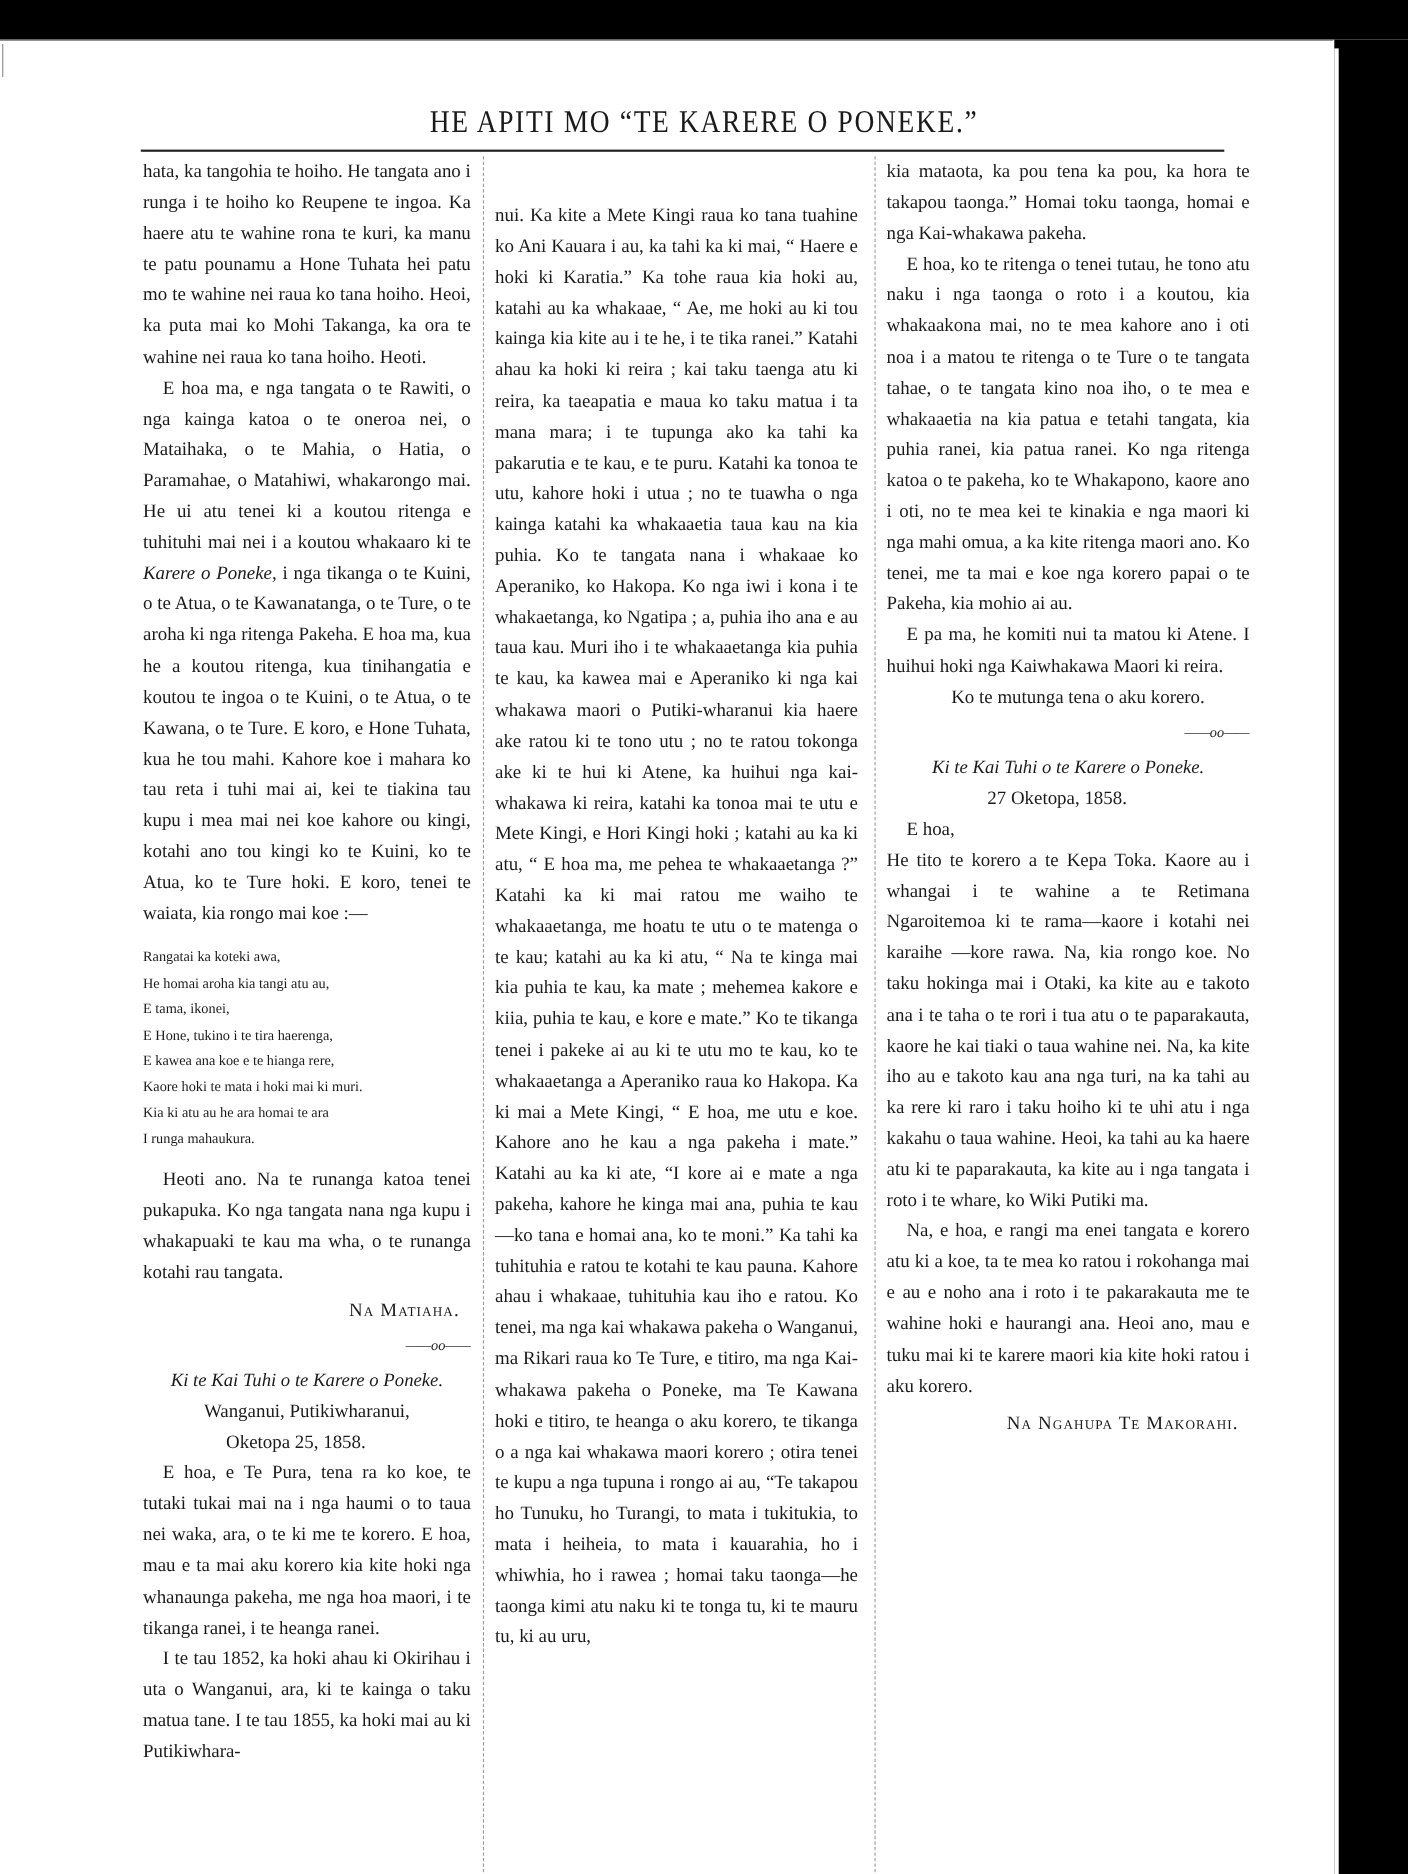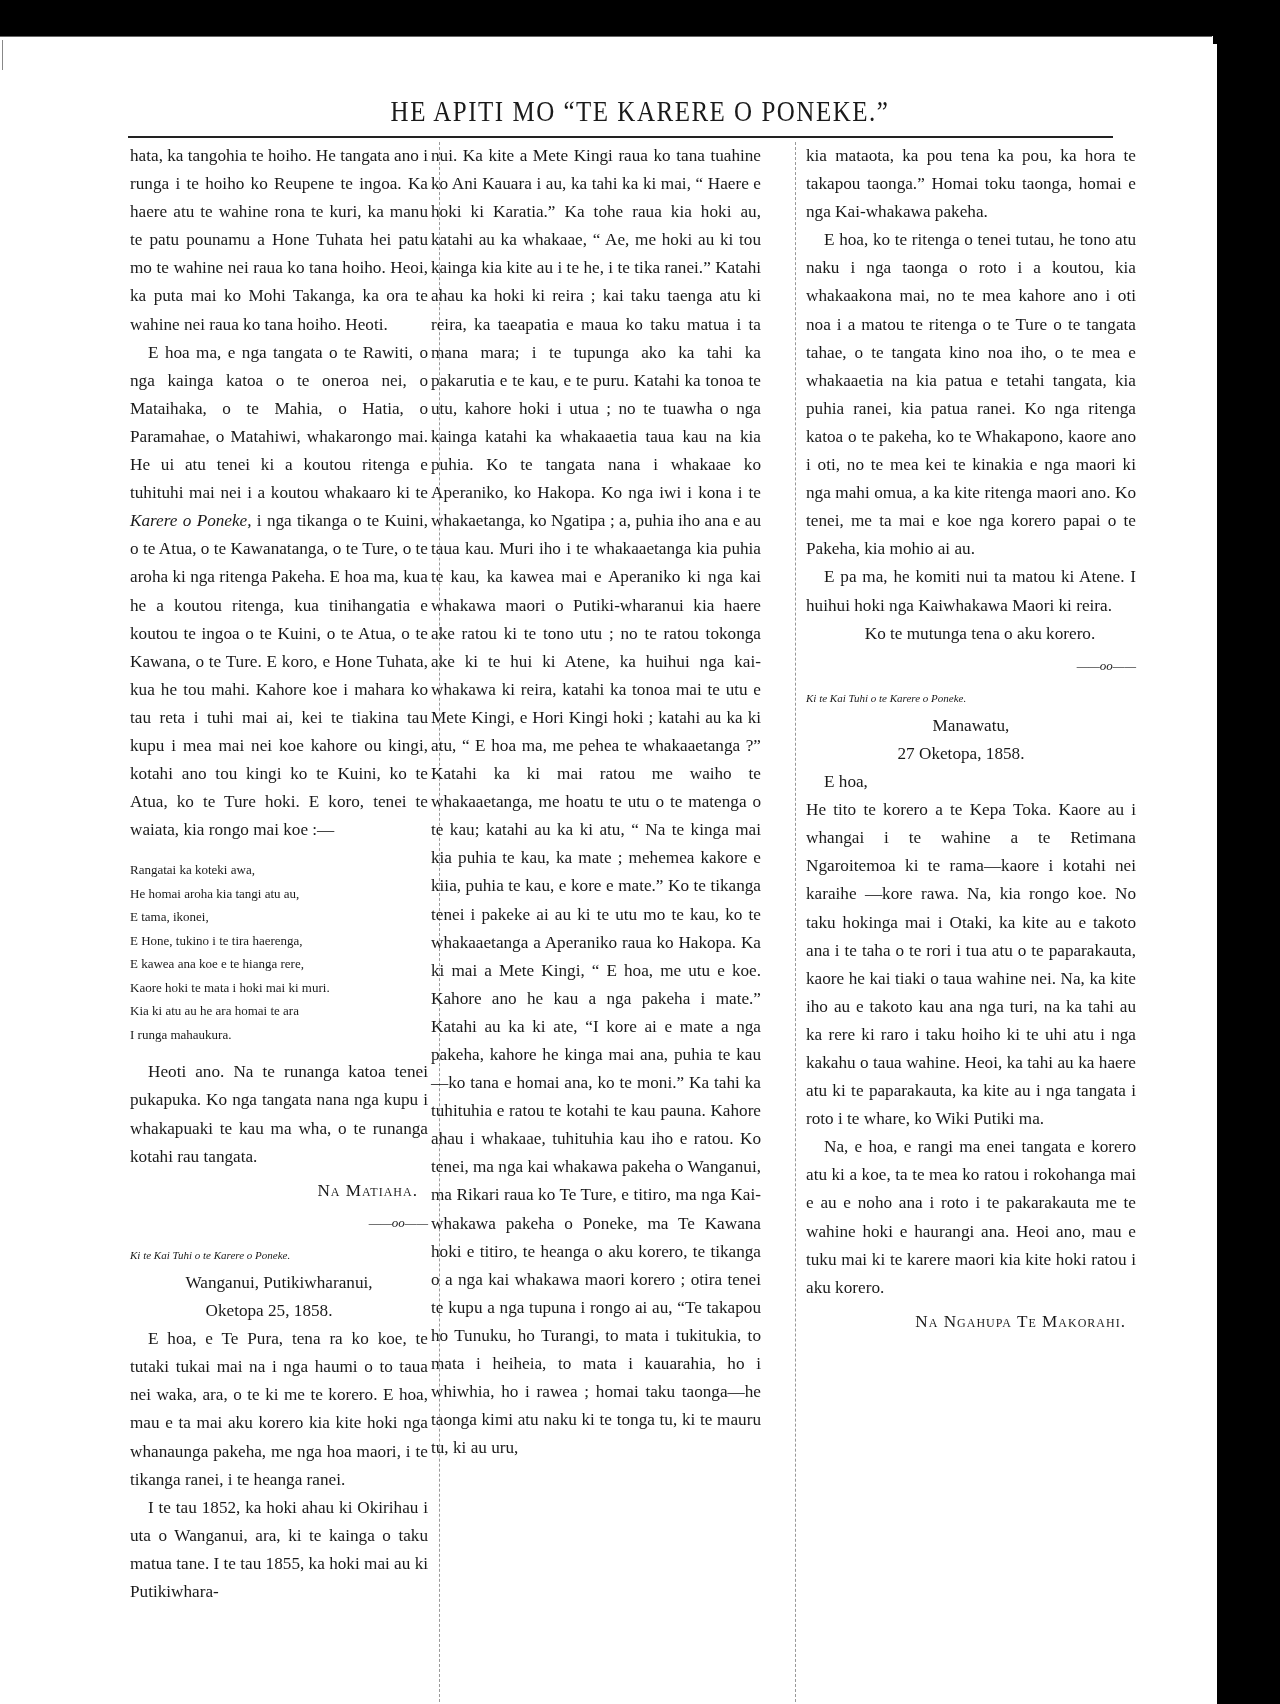--- a/index.html
+++ b/index.html
@@ -17,28 +17,28 @@
     font-size: 25px; letter-spacing: 1.5px; transform: scaleY(1.15); font-weight: normal;
   }
   .head-rule { position: absolute; left: 128px; top: 136px; width: 985px; height: 2px; background: #222; }
   .col {
     position: absolute; top: 142px; font-size: 17.2px; line-height: 28.1px; text-align: justify;
     hyphens: none;
   }
   .col p { margin: 0; text-indent: 0; }
   .col p.ind { text-indent: 18px; }
   .c1 { left: 130px; width: 298px; }
-  .c2 { left: 431px; width: 330px; }
+  .c2 { left: 450px; width: 330px; margin-top: 40px; }
   .c3 { left: 806px; width: 330px; }
   .rule-v { position: absolute; top: 142px; width: 0; height: 1560px; border-left: 1px dashed #999; }
   .poem { font-size: 13px; line-height: 23.5px; margin: 14px 0 12px 0; text-align: left; }
   .poem div { white-space: nowrap; }
   .sig { text-align: right; margin: 6px 10px 0 0; font-variant: small-caps; letter-spacing: 1px; }
   .sep { text-align: right; font-style: italic; font-size: 13px; margin: 4px 0; }
-  .addr { text-align: left; font-style: italic; font-size: 11px; }
+  .addr { text-align: center; font-style: italic; font-size: 17px; }
   .place { text-align: center; }
   .date { text-align: center; padding-right: 20px; }
   .sal { margin-left: 18px; }
   .sal2 { text-indent: 96px; }
   .ital { font-style: italic; }
 </style>
 </head>
 <body>
 
 <div class="topbar"></div>
@@ -79,19 +79,18 @@
   <p>nui. Ka kite a Mete Kingi raua ko tana tuahine ko Ani Kauara i au, ka tahi ka ki mai, “ Haere e hoki ki Karatia.” Ka tohe raua kia hoki au, katahi au ka whakaae, “ Ae, me hoki au ki tou kainga kia kite au i te he, i te tika ranei.” Katahi ahau ka hoki ki reira ; kai taku taenga atu ki reira, ka taeapatia e maua ko taku matua i ta mana mara; i te tupunga ako ka tahi ka pakarutia e te kau, e te puru. Katahi ka tonoa te utu, kahore hoki i utua ; no te tuawha o nga kainga katahi ka whakaaetia taua kau na kia puhia. Ko te tangata nana i whakaae ko Aperaniko, ko Hakopa. Ko nga iwi i kona i te whakaetanga, ko Ngatipa ; a, puhia iho ana e au taua kau. Muri iho i te whakaaetanga kia puhia te kau, ka kawea mai e Aperaniko ki nga kai whakawa maori o Putiki-wharanui kia haere ake ratou ki te tono utu ; no te ratou tokonga ake ki te hui ki Atene, ka huihui nga kai-whakawa ki reira, katahi ka tonoa mai te utu e Mete Kingi, e Hori Kingi hoki ; katahi au ka ki atu, “ E hoa ma, me pehea te whakaaetanga ?” Katahi ka ki mai ratou me waiho te whakaaetanga, me hoatu te utu o te matenga o te kau; katahi au ka ki atu, “ Na te kinga mai kia puhia te kau, ka mate ; mehemea kakore e kiia, puhia te kau, e kore e mate.” Ko te tikanga tenei i pakeke ai au ki te utu mo te kau, ko te whakaaetanga a Aperaniko raua ko Hakopa. Ka ki mai a Mete Kingi, “ E hoa, me utu e koe. Kahore ano he kau a nga pakeha i mate.” Katahi au ka ki ate, “I kore ai e mate a nga pakeha, kahore he kinga mai ana, puhia te kau—ko tana e homai ana, ko te moni.” Ka tahi ka tuhituhia e ratou te kotahi te kau pauna. Kahore ahau i whakaae, tuhituhia kau iho e ratou. Ko tenei, ma nga kai whakawa pakeha o Wanganui, ma Rikari raua ko Te Ture, e titiro, ma nga Kai-whakawa pakeha o Poneke, ma Te Kawana hoki e titiro, te heanga o aku korero, te tikanga o a nga kai whakawa maori korero ; otira tenei te kupu a nga tupuna i rongo ai au, “Te takapou ho Tunuku, ho Turangi, to mata i tukitukia, to mata i heiheia, to mata i kauarahia, ho i whiwhia, ho i rawea ; homai taku taonga—he taonga kimi atu naku ki te tonga tu, ki te mauru tu, ki au uru,</p>
 </div>
 
 <div class="col c3">
   <p>kia mataota, ka pou tena ka pou, ka hora te takapou taonga.” Homai toku taonga, homai e nga Kai-whakawa pakeha.</p>
   <p class="ind">E hoa, ko te ritenga o tenei tutau, he tono atu naku i nga taonga o roto i a koutou, kia whakaakona mai, no te mea kahore ano i oti noa i a matou te ritenga o te Ture o te tangata tahae, o te tangata kino noa iho, o te mea e whakaaetia na kia patua e tetahi tangata, kia puhia ranei, kia patua ranei. Ko nga ritenga katoa o te pakeha, ko te Whakapono, kaore ano i oti, no te mea kei te kinakia e nga maori ki nga mahi omua, a ka kite ritenga maori ano. Ko tenei, me ta mai e koe nga korero papai o te Pakeha, kia mohio ai au.</p>
   <p class="ind">E pa ma, he komiti nui ta matou ki Atene. I huihui hoki nga Kaiwhakawa Maori ki reira.</p>
   <p class="ind" style="text-align:center">Ko te mutunga tena o aku korero.</p>
   <div class="sep">——oo——</div>
   <div class="addr">Ki te Kai Tuhi o te Karere o Poneke.</div>
-  <div class="place">Manawatu,</div>
   <div class="date">27 Oketopa, 1858.</div>
   <div class="sal">E hoa,</div>
   <p class="sal2">He tito te korero a te Kepa Toka. Kaore au i whangai i te wahine a te Retimana Ngaroitemoa ki te rama—kaore i kotahi nei karaihe —kore rawa. Na, kia rongo koe. No taku hokinga mai i Otaki, ka kite au e takoto ana i te taha o te rori i tua atu o te paparakauta, kaore he kai tiaki o taua wahine nei. Na, ka kite iho au e takoto kau ana nga turi, na ka tahi au ka rere ki raro i taku hoiho ki te uhi atu i nga kakahu o taua wahine. Heoi, ka tahi au ka haere atu ki te paparakauta, ka kite au i nga tangata i roto i te whare, ko Wiki Putiki ma.</p>
   <p class="ind">Na, e hoa, e rangi ma enei tangata e korero atu ki a koe, ta te mea ko ratou i rokohanga mai e au e noho ana i roto i te pakarakauta me te wahine hoki e haurangi ana. Heoi ano, mau e tuku mai ki te karere maori kia kite hoki ratou i aku korero.</p>
   <div class="sig">Na Ngahupa Te Makorahi.</div>
 </div>
 
 </body></html>

